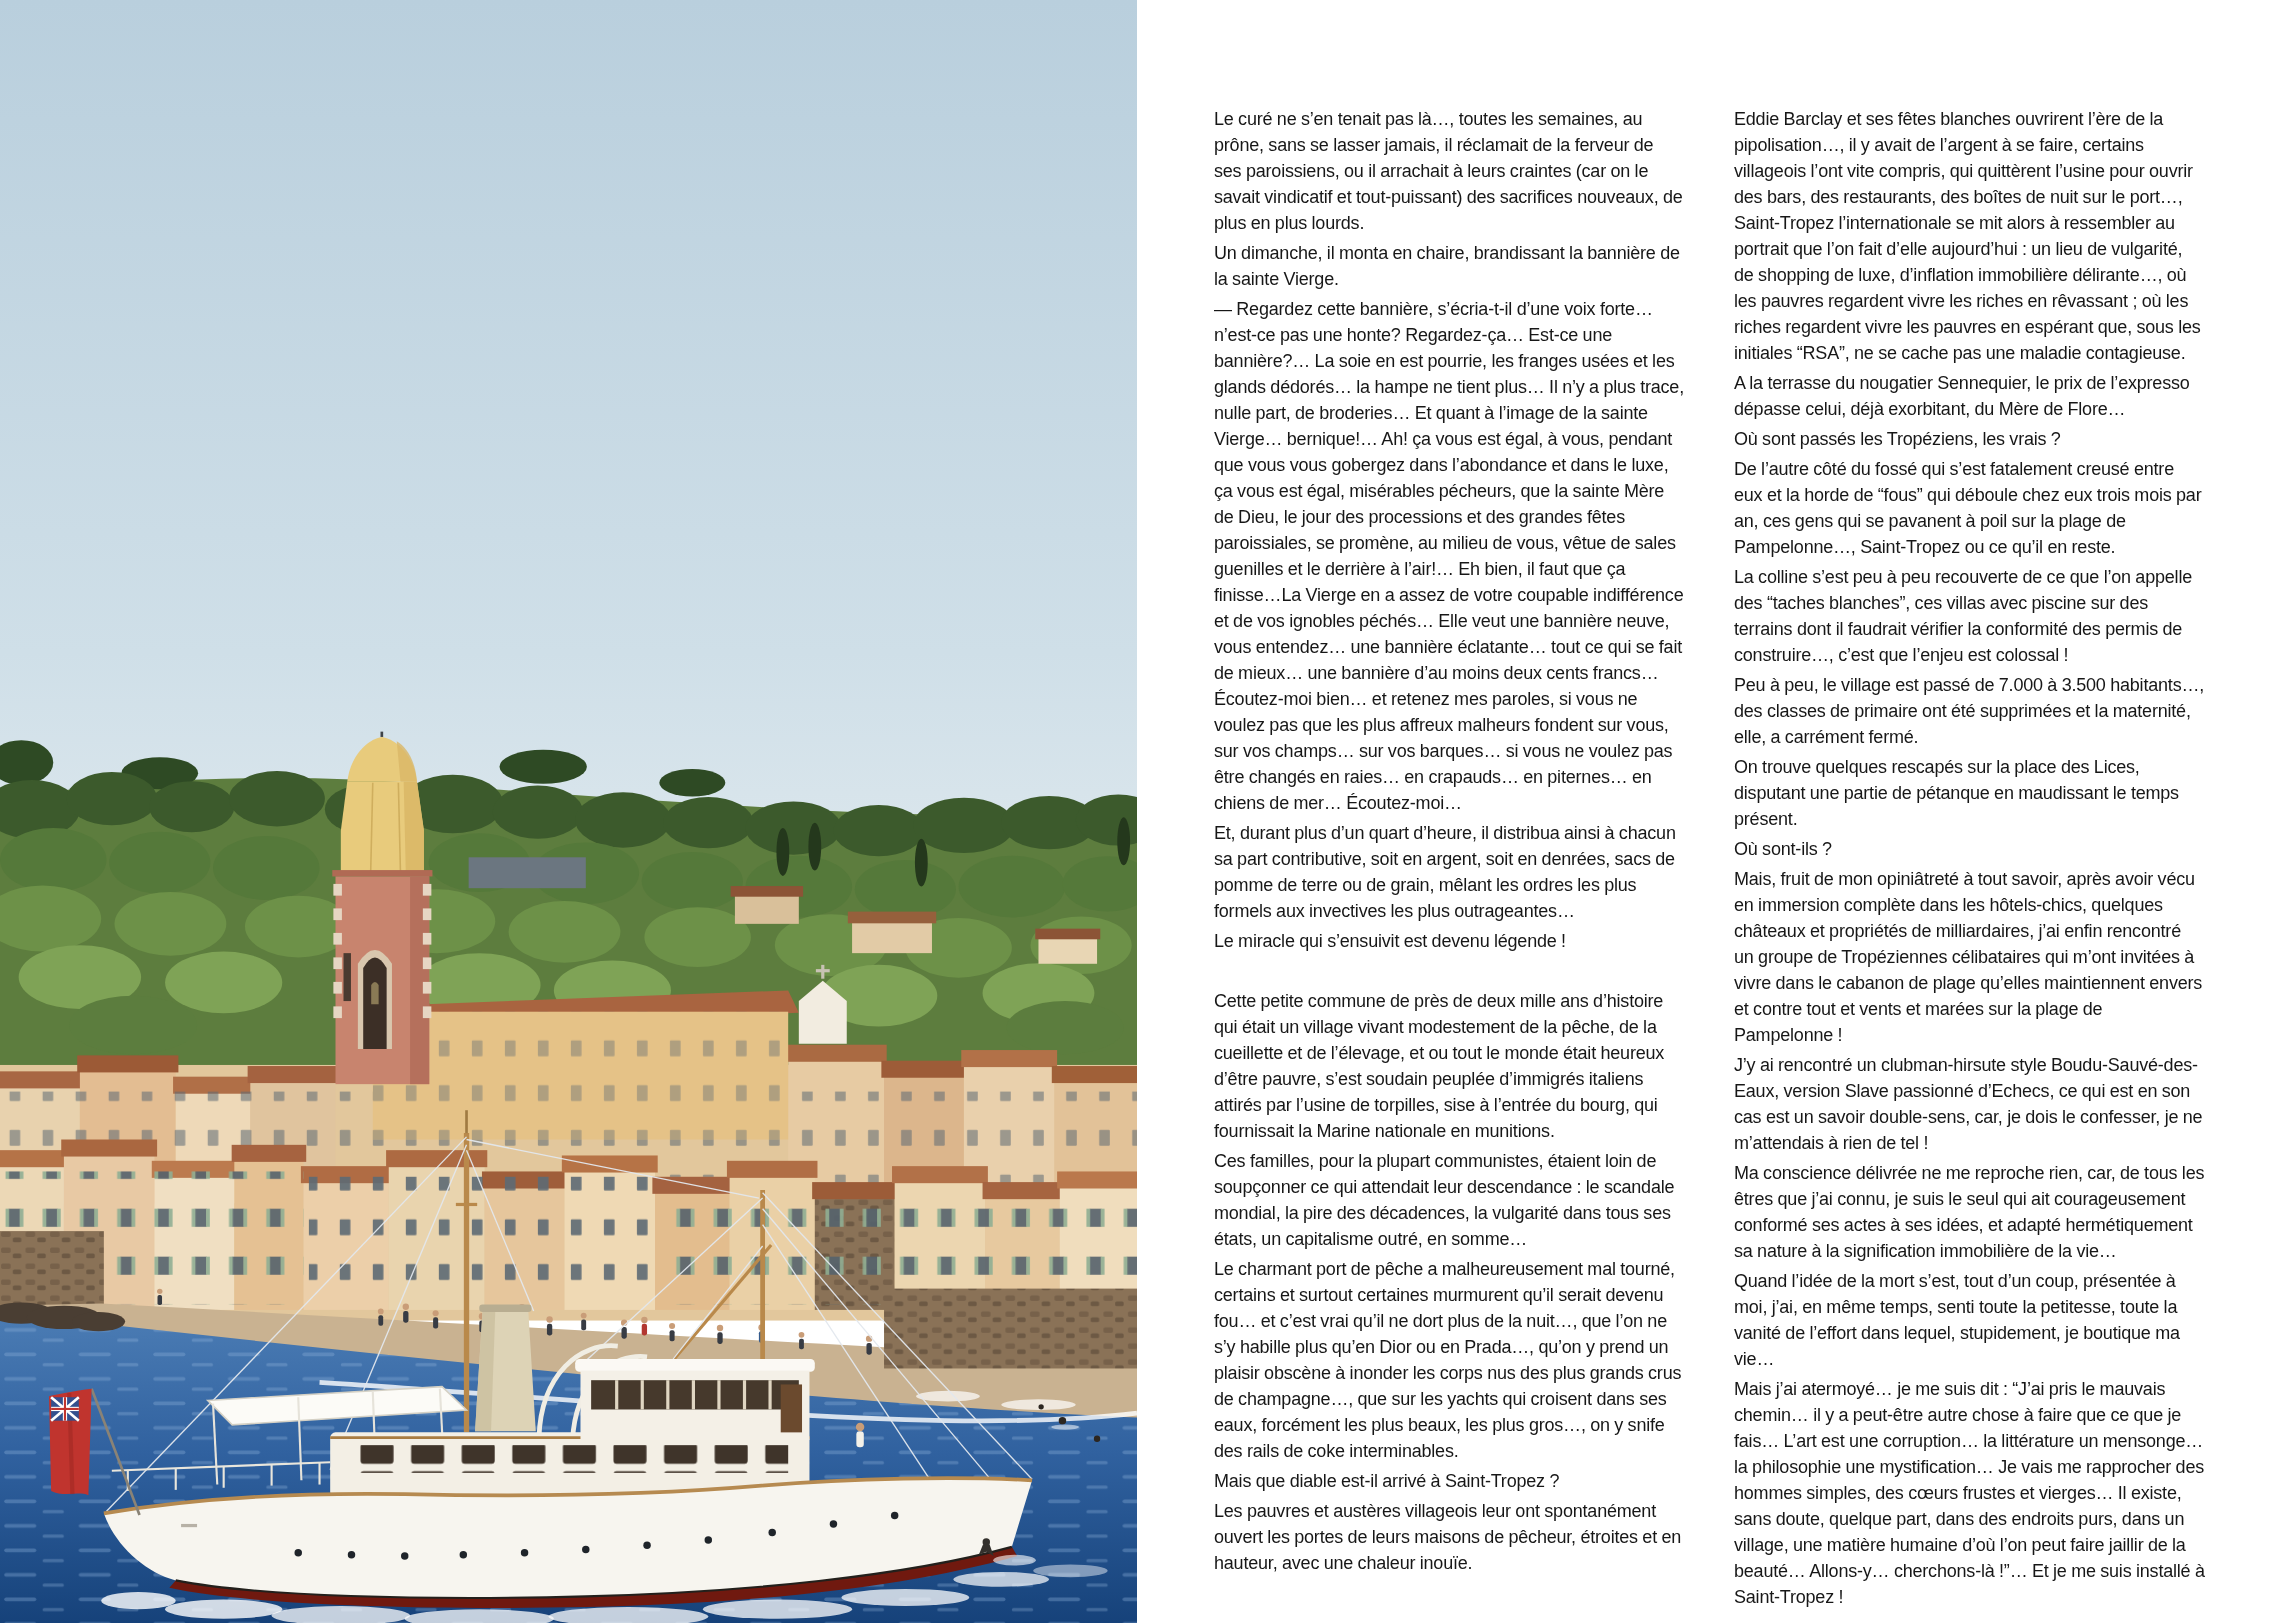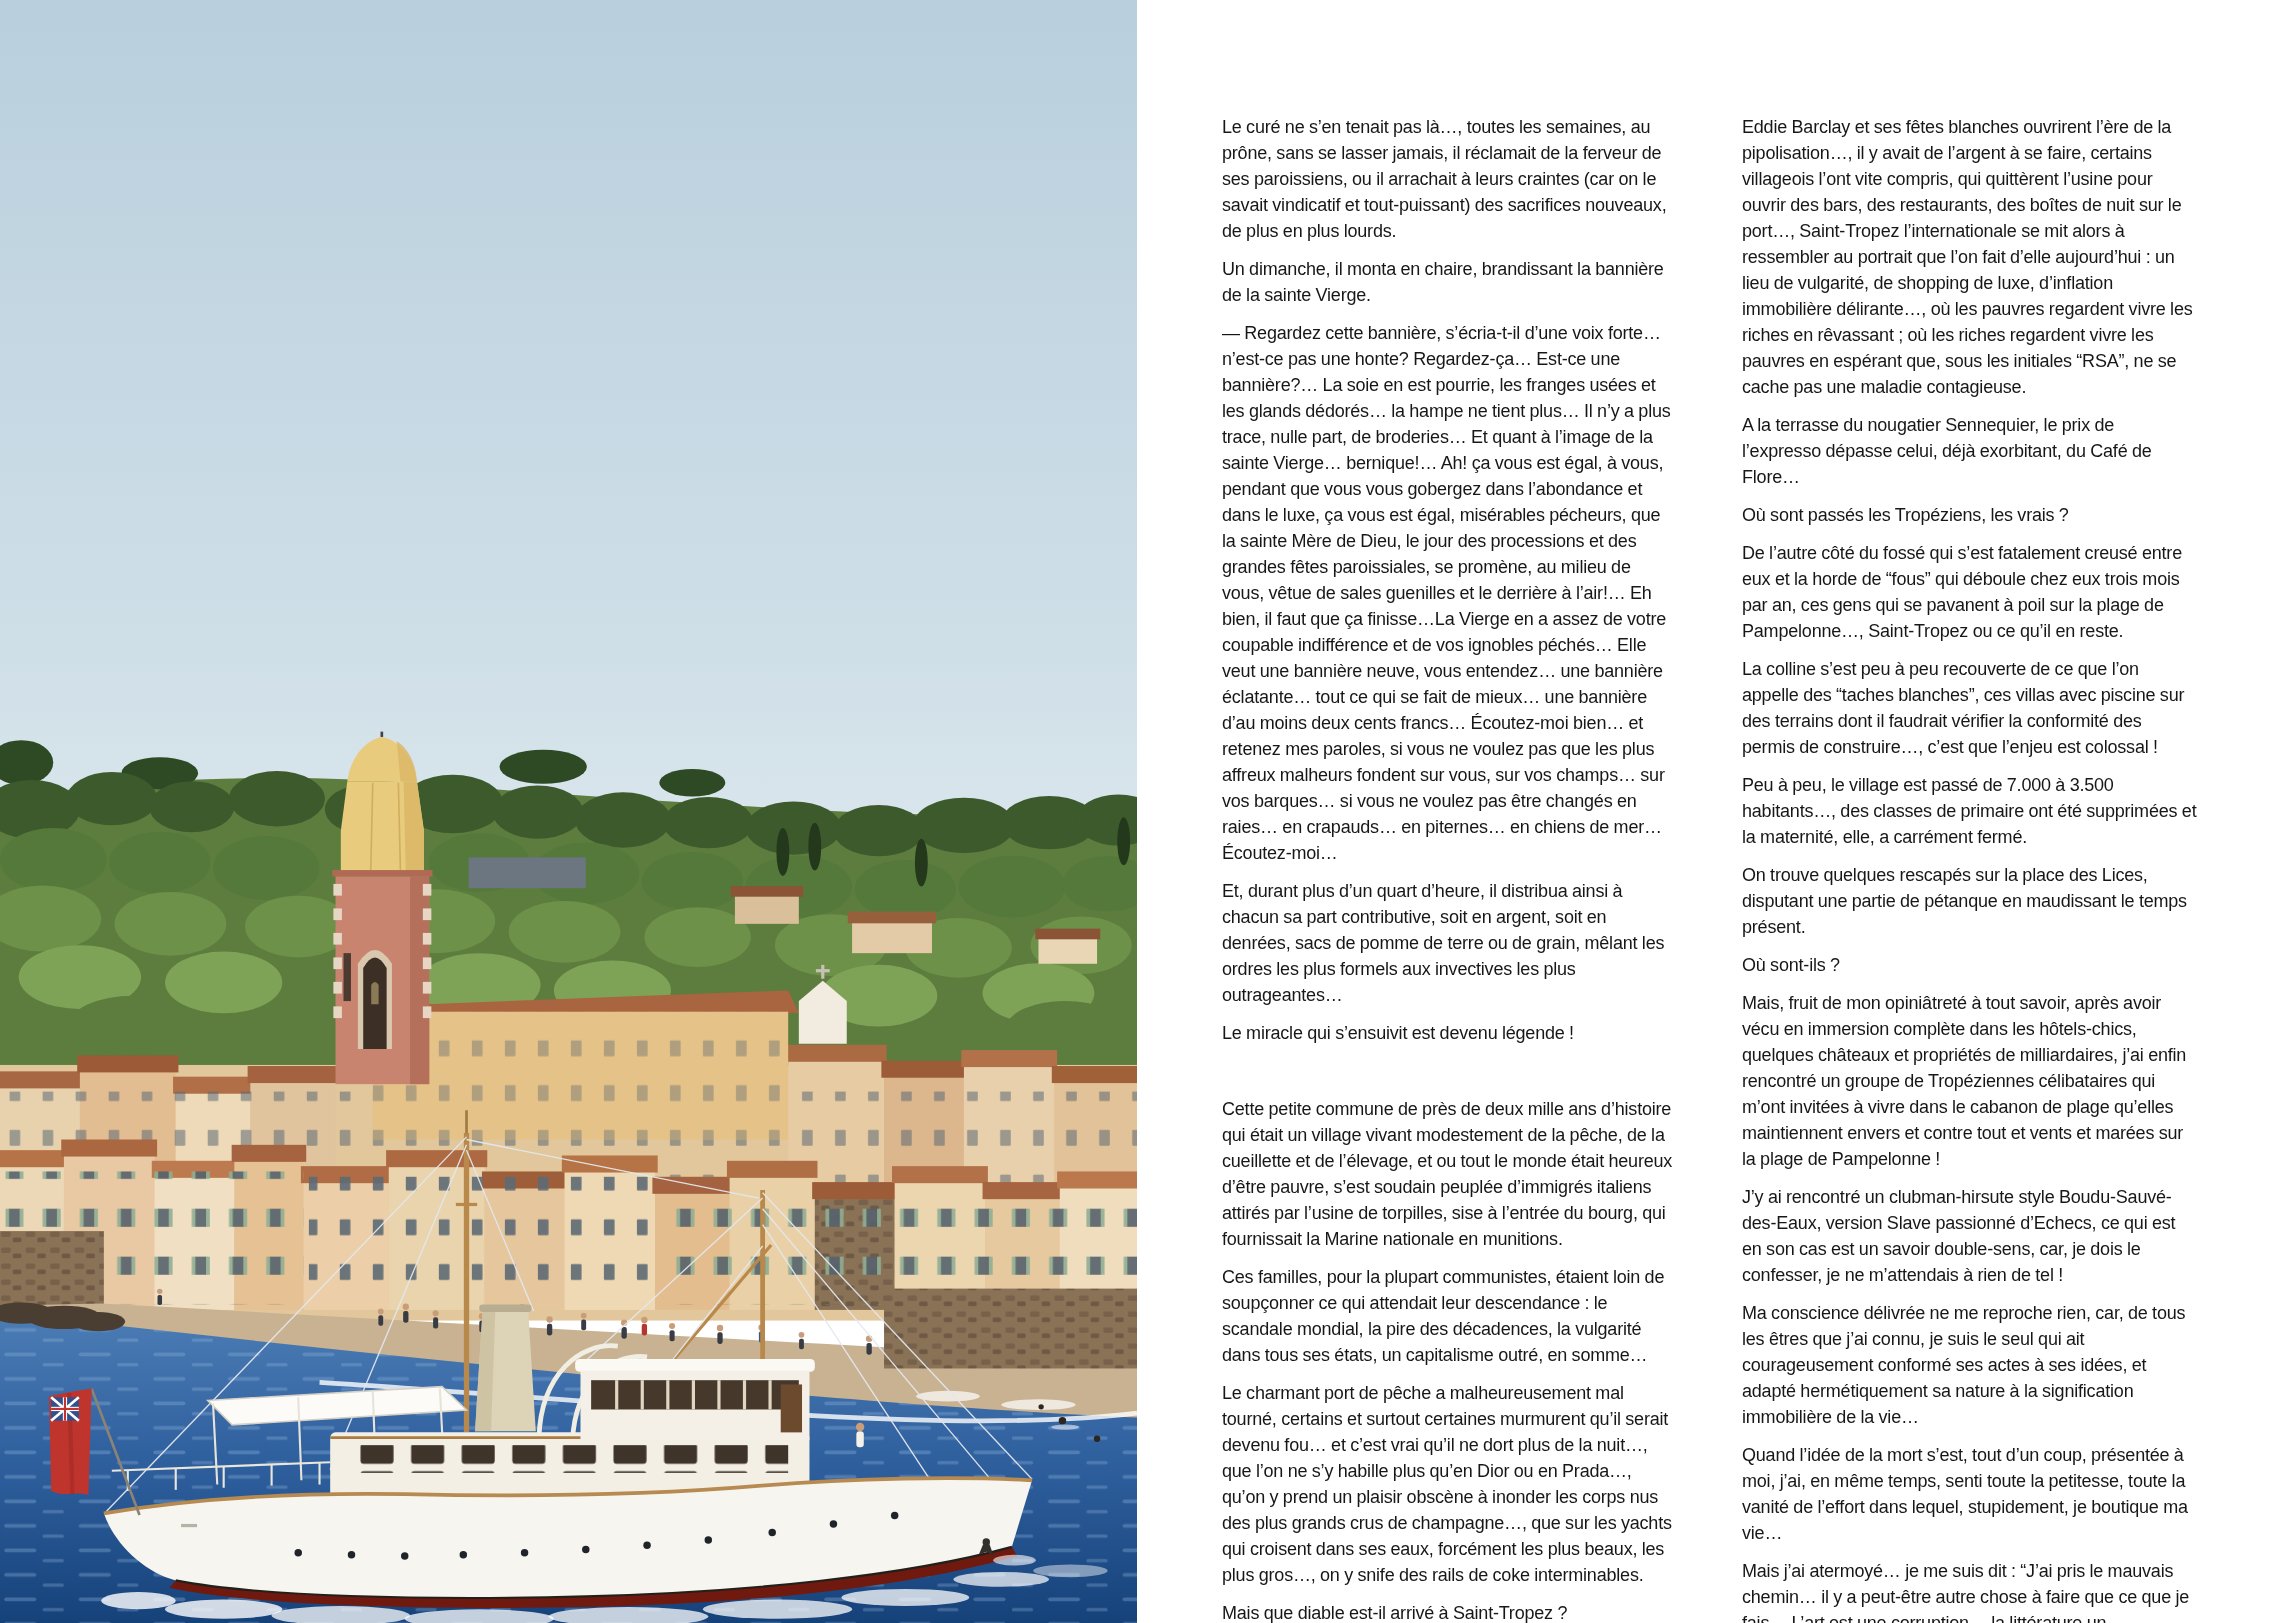--- a/index.html
+++ b/index.html
@@ -9,21 +9,21 @@
   }
   .photo-panel{position:absolute;left:0;top:0;width:1137px;height:1623px;}
   .photo-panel svg{display:block;width:100%;height:100%;}
   .col{
     position:absolute;top:102px;width:479px;color:#171717;
     font-size:18px;line-height:26px;letter-spacing:-0.2px;word-spacing:-0.3px;
     text-align:left;
   }
   #col1{left:1210px;}
   #col2{left:1730px;}
-  .para{margin:12px;}
+  .para{margin:4px;}
   .spacer{height:26px;}
 </style>
 </head>
 <body>
 
 <div class="photo-panel">
 <svg viewBox="0 0 2135 3048" preserveAspectRatio="none">
   <defs>
     <linearGradient id="skyG" x1="0" y1="0" x2="0" y2="1">
       <stop offset="0" stop-color="#b9cfdd"></stop>
@@ -446,21 +446,21 @@
     <p class="para">Le miracle qui s’ensuivit est devenu légende !</p>
     <div class="spacer"></div>
     <p class="para">Cette petite commune de près de deux mille ans d’histoire qui était un village vivant modestement de la pêche, de la cueillette et de l’élevage, et ou tout le monde était heureux d’être pauvre, s’est soudain peuplée d’immigrés italiens attirés par l’usine de torpilles, sise à l’entrée du bourg, qui fournissait la Marine nationale en munitions.</p>
     <p class="para">Ces familles, pour la plupart communistes, étaient loin de soupçonner ce qui attendait leur descendance : le scandale mondial, la pire des décadences, la vulgarité dans tous ses états, un capitalisme outré, en somme…</p>
     <p class="para">Le charmant port de pêche a malheureusement mal tourné, certains et surtout certaines murmurent qu’il serait devenu fou… et c’est vrai qu’il ne dort plus de la nuit…, que l’on ne s’y habille plus qu’en Dior ou en Prada…, qu’on y prend un plaisir obscène à inonder les corps nus des plus grands crus de champagne…, que sur les yachts qui croisent dans ses eaux, forcément les plus beaux, les plus gros…, on y snife des rails de coke interminables.</p>
     <p class="para">Mais que diable est-il arrivé à Saint-Tropez ?</p>
     <p class="para">Les pauvres et austères villageois leur ont spontanément ouvert les portes de leurs maisons de pêcheur, étroites et en hauteur, avec une chaleur inouïe.</p>
   </div>
 <div class="col" id="col2">
     <p class="para">Eddie Barclay et ses fêtes blanches ouvrirent l’ère de la pipolisation…, il y avait de l’argent à se faire, certains villageois l’ont vite compris, qui quittèrent l’usine pour ouvrir des bars, des restaurants, des boîtes de nuit sur le port…, Saint-Tropez l’internationale se mit alors à ressembler au portrait que l’on fait d’elle aujourd’hui : un lieu de vulgarité, de shopping de luxe, d’inflation immobilière délirante…, où les pauvres regardent vivre les riches en rêvassant ; où les riches regardent vivre les pauvres en espérant que, sous les initiales “RSA”, ne se cache pas une maladie contagieuse.</p>
-    <p class="para">A la terrasse du nougatier Sennequier, le prix de l’expresso dépasse celui, déjà exorbitant, du Café de Flore…</p>
+    <p class="para">A la terrasse du nougatier Sennequier, le prix de l’expresso dépasse celui, déjà exorbitant, du Mère de Flore…</p>
     <p class="para">Où sont passés les Tropéziens, les vrais ?</p>
     <p class="para">De l’autre côté du fossé qui s’est fatalement creusé entre eux et la horde de “fous” qui déboule chez eux trois mois par an, ces gens qui se pavanent à poil sur la plage de Pampelonne…, Saint-Tropez ou ce qu’il en reste.</p>
     <p class="para">La colline s’est peu à peu recouverte de ce que l’on appelle des “taches blanches”, ces villas avec piscine sur des terrains dont il faudrait vérifier la conformité des permis de construire…, c’est que l’enjeu est colossal !</p>
     <p class="para">Peu à peu, le village est passé de 7.000 à 3.500 habitants…, des classes de primaire ont été supprimées et la maternité, elle, a carrément fermé.</p>
     <p class="para">On trouve quelques rescapés sur la place des Lices, disputant une partie de pétanque en maudissant le temps présent.</p>
     <p class="para">Où sont-ils ?</p>
     <p class="para">Mais, fruit de mon opiniâtreté à tout savoir, après avoir vécu en immersion complète dans les hôtels-chics, quelques châteaux et propriétés de milliardaires, j’ai enfin rencontré un groupe de Tropéziennes célibataires qui m’ont invitées à vivre dans le cabanon de plage qu’elles maintiennent envers et contre tout et vents et marées sur la plage de Pampelonne !</p>
     <p class="para">J’y ai rencontré un clubman-hirsute style Boudu-Sauvé-des-Eaux, version Slave passionné d’Echecs, ce qui est en son cas est un savoir double-sens, car, je dois le confesser, je ne m’attendais à rien de tel !</p>
     <p class="para">Ma conscience délivrée ne me reproche rien, car, de tous les êtres que j’ai connu, je suis le seul qui ait courageusement conformé ses actes à ses idées, et adapté hermétiquement sa nature à la signification immobilière de la vie…</p>
     <p class="para">Quand l’idée de la mort s’est, tout d’un coup, présentée à moi, j’ai, en même temps, senti toute la petitesse, toute la vanité de l’effort dans lequel, stupidement, je boutique ma vie…</p>

